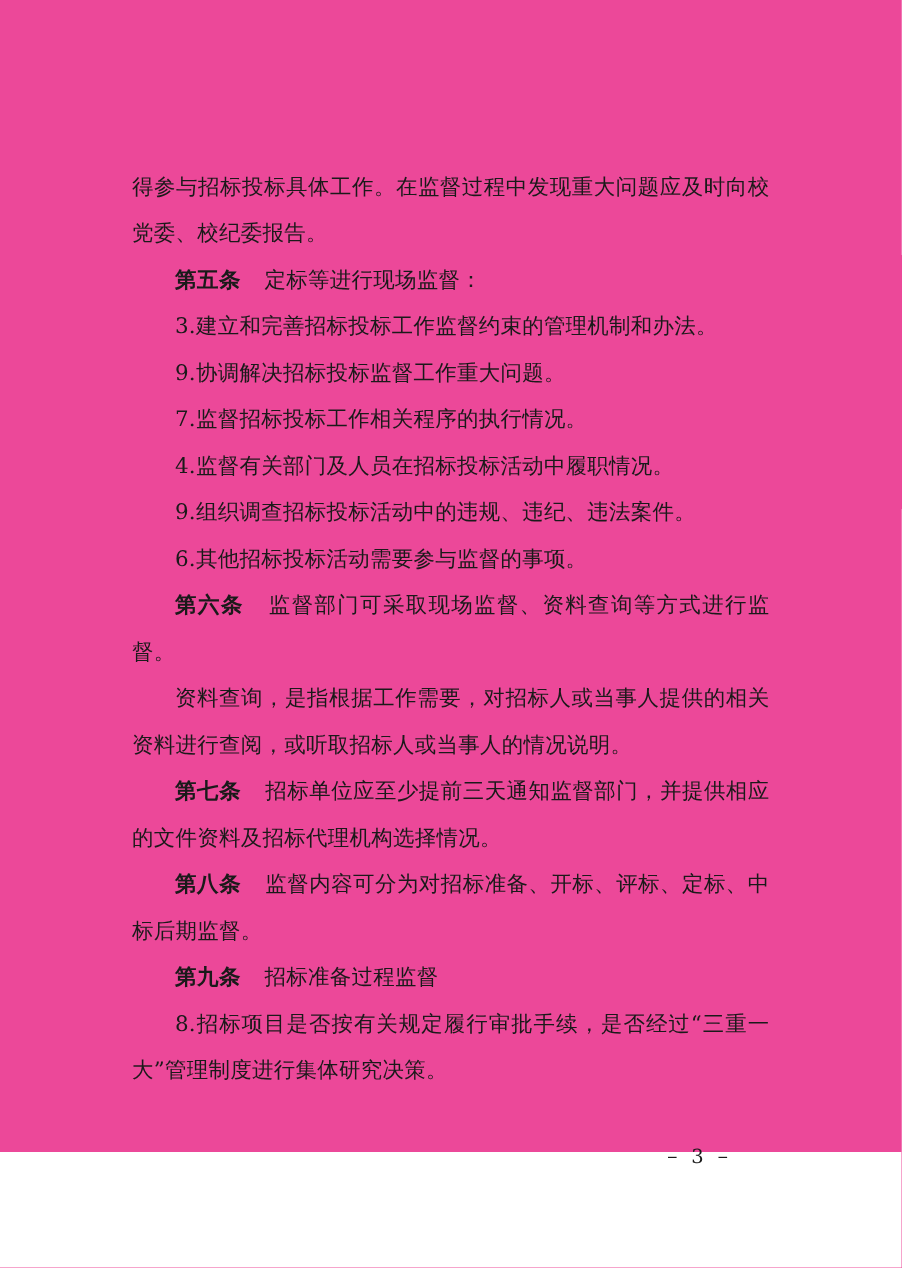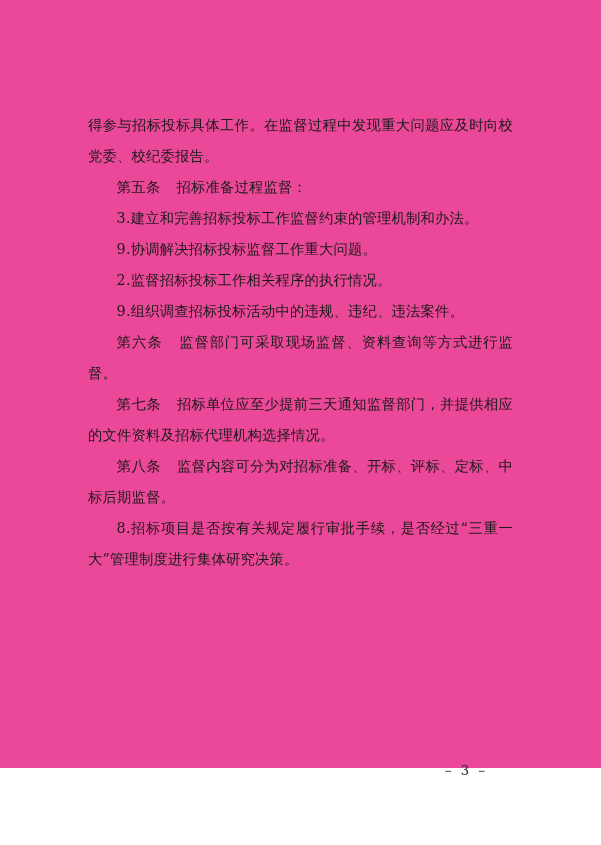--- a/index.html
+++ b/index.html
@@ -33,21 +33,21 @@
     text-align: justify;
     text-justify: inter-ideograph;
     margin: 0;
     letter-spacing: 0.2px;
   }
   .indent {
     text-indent: 2em;
   }
   .heading-run {
     font-family: "DejaVu Sans", "Liberation Sans", sans-serif;
-    font-weight: normal;
+    font-weight: bold;
     letter-spacing: 0.4px;
   }
   .gap-after-heading {
     display: inline-block;
     width: 1.1em;
   }
   .footer {
     position: absolute;
     left: 0;
     top: 762px;
@@ -65,40 +65,44 @@
 </style>
 </head>
 <body>
 
 <div class="page">
 
   <div class="content">
 
     <p class="para"><span>得参与招标投标具体工作。在监督过程中发现重大问题应及时向校党委、校纪委报告。</span></p>
 
-    <p class="para indent"><span class="heading-run">第五条</span><span class="gap-after-heading"></span><span>招标准备过程监督：</span></p>
+    <p class="para indent"><span class="heading-run">第五条</span><span class="gap-after-heading"></span><span>定标等进行现场监督：</span></p>
 
     <p class="para indent"><span>3.建立和完善招标投标工作监督约束的管理机制和办法。</span></p>
 
     <p class="para indent"><span>9.协调解决招标投标监督工作重大问题。</span></p>
 
-    <p class="para indent"><span>2.监督招标投标工作相关程序的执行情况。</span></p>
+    <p class="para indent"><span>7.监督招标投标工作相关程序的执行情况。</span></p>
 
+    <p class="para indent"><span>4.监督有关部门及人员在招标投标活动中履职情况。</span></p>
 
     <p class="para indent"><span>9.组织调查招标投标活动中的违规、违纪、违法案件。</span></p>
 
+    <p class="para indent"><span>6.其他招标投标活动需要参与监督的事项。</span></p>
 
     <p class="para indent"><span class="heading-run">第六条</span><span class="gap-after-heading"></span><span>监督部门可采取现场监督、资料查询等方式进行监督。</span></p>
 
 
+    <p class="para indent"><span>资料查询，是指根据工作需要，对招标人或当事人提供的相关资料进行查阅，或听取招标人或当事人的情况说明。</span></p>
 
     <p class="para indent"><span class="heading-run">第七条</span><span class="gap-after-heading"></span><span>招标单位应至少提前三天通知监督部门，并提供相应的文件资料及招标代理机构选择情况。</span></p>
 
     <p class="para indent"><span class="heading-run">第八条</span><span class="gap-after-heading"></span><span>监督内容可分为对招标准备、开标、评标、定标、中标后期监督。</span></p>
 
+    <p class="para indent"><span class="heading-run">第九条</span><span class="gap-after-heading"></span><span>招标准备过程监督</span></p>
 
     <p class="para indent"><span>8.招标项目是否按有关规定履行审批手续，是否经过“三重一大”管理制度进行集体研究决策。</span></p>
 
   </div>
 
   <div class="footer">
     <span class="footer-inner">－ 3 －</span>
   </div>
 
 </div>

